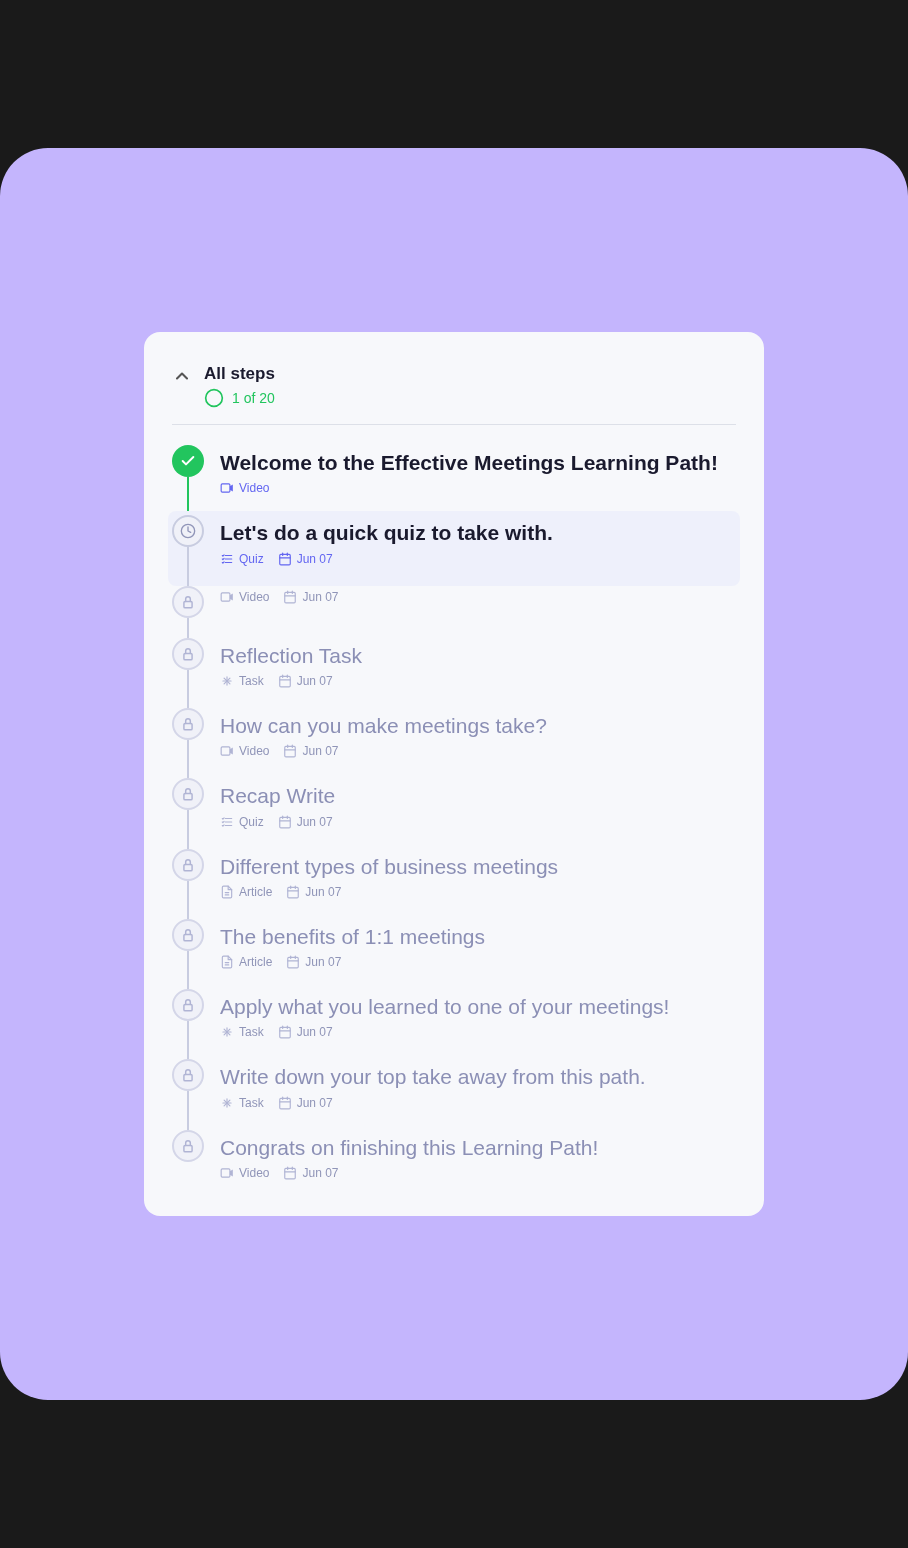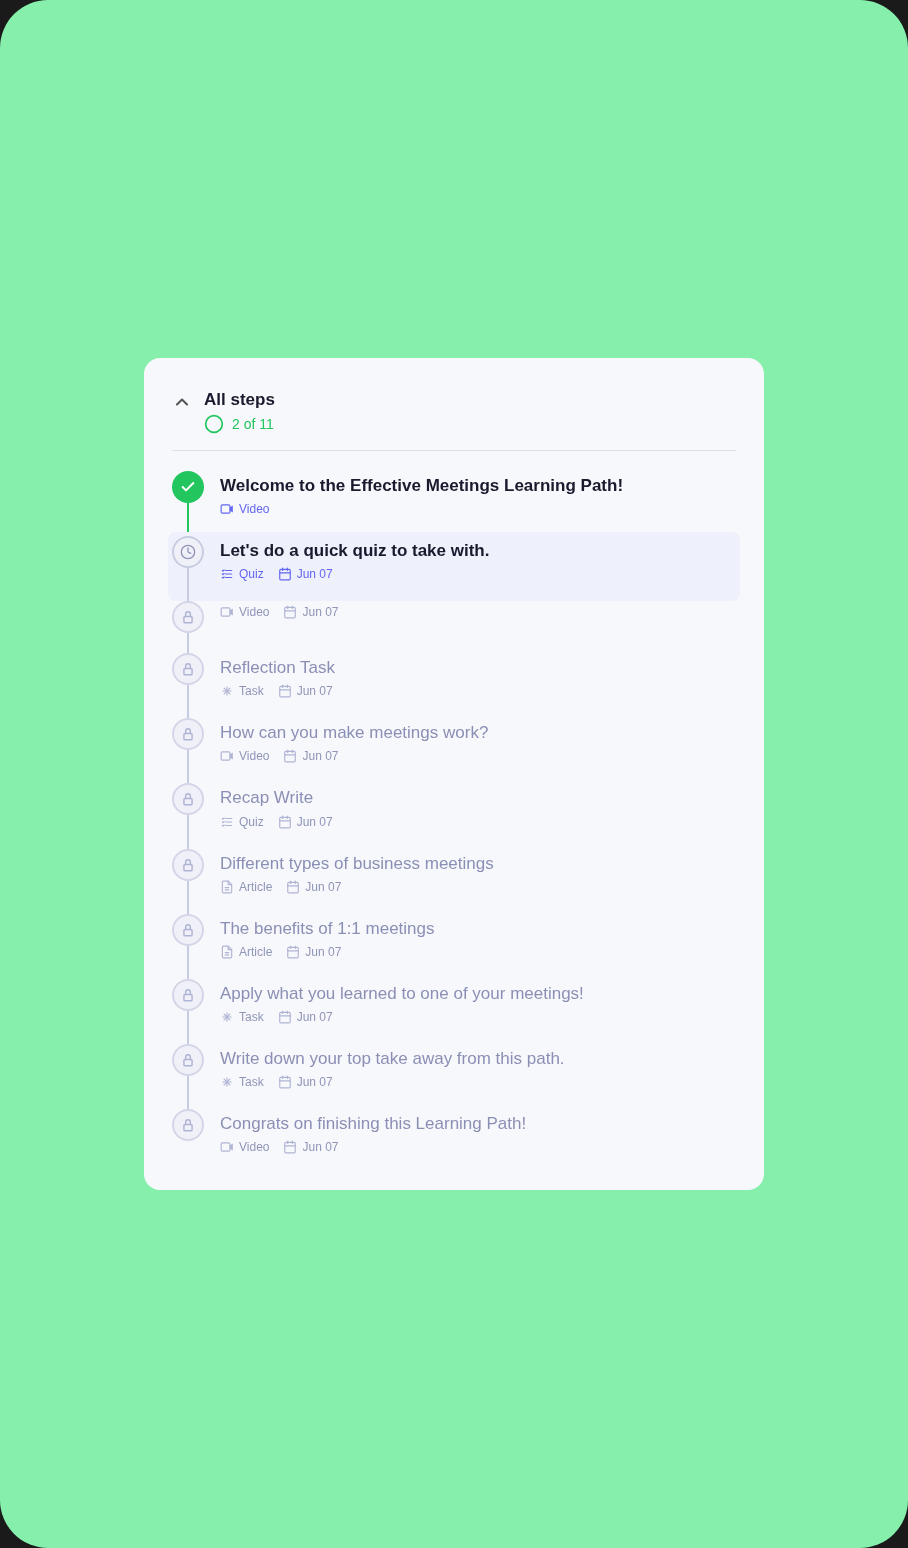--- a/index.html
+++ b/index.html
@@ -8,22 +8,22 @@
       background: #1a1a1a;
       display: flex;
       justify-content: center;
       align-items: center;
       min-height: 100vh;
       font-family: -apple-system, BlinkMacSystemFont, 'Segoe UI', sans-serif;
     }
 
     .phone-frame {
       width: 908px;
-      height: 1548px;
-      background: #86efac;
+      height: 1252px;
+      background: #c4b5fd;
       border-radius: 48px;
       display: flex;
       justify-content: center;
       align-items: center;
       position: relative;
     }
 
     .card {
       width: 620px;
       background: #f7f8fb;
@@ -123,21 +123,21 @@
     .step-line.green {
       background: #22c55e;
     }
 
     .step-content {
       flex: 1;
       padding: 4px 0 20px 0;
     }
 
     .step-title {
-      font-size: 17px;
+      font-size: 21px;
       font-weight: 600;
       color: #1a1a2e;
       margin-bottom: 5px;
       line-height: 1.3;
     }
 
     .step-title.locked {
       color: #8b8fb5;
       font-weight: 500;
     }
@@ -219,21 +219,21 @@
     <div class="header">
       <svg class="chevron-up" viewBox="0 0 24 24" fill="none" stroke="#555" stroke-width="2.5" stroke-linecap="round" stroke-linejoin="round">
         <polyline points="18 15 12 9 6 15"></polyline>
       </svg>
       <div class="header-text">
         <span class="all-steps-label">All steps</span>
         <div class="progress-row">
           <svg class="progress-circle" viewBox="0 0 24 24" fill="none" stroke="#22c55e" stroke-width="2">
             <circle cx="12" cy="12" r="10"></circle>
           </svg>
-          <span class="progress-text">2 of 11</span>
+          <span class="progress-text">1 of 20</span>
         </div>
       </div>
     </div>
 
     <div class="divider"></div>
 
     <div class="steps-list">
 
       <div class="step-item">
         <div class="step-left">
@@ -376,21 +376,21 @@
             <div class="icon-lock">
               <svg width="14" height="14" viewBox="0 0 24 24" fill="none" stroke="#b0b4d4" stroke-width="2.5" stroke-linecap="round" stroke-linejoin="round">
                 <rect x="5" y="11" width="14" height="11" rx="2"></rect>
                   <path d="M8 11V7a4 4 0 0 1 8 0v4"></path>
               </svg>
             </div>
           </div>
           <div class="step-line"></div>
         </div>
         <div class="step-content">
-          <div class="step-title locked">How can you make meetings work?</div>
+          <div class="step-title locked">How can you make meetings take?</div>
           <div class="step-meta">
             <span class="meta-item">
               <svg class="meta-icon" viewBox="0 0 24 24" fill="none" stroke="#b0b4d4" stroke-width="2" stroke-linecap="round" stroke-linejoin="round">
                 <rect x="2" y="5" width="15" height="14" rx="2"></rect>
                   <polygon points="17 9 22 6 22 18 17 15" fill="#b0b4d4" stroke="none"></polygon>
               </svg>
               Video
             </span>
             <span class="meta-item">
               <svg class="meta-icon" viewBox="0 0 24 24" fill="none" stroke="#b0b4d4" stroke-width="2" stroke-linecap="round" stroke-linejoin="round">

